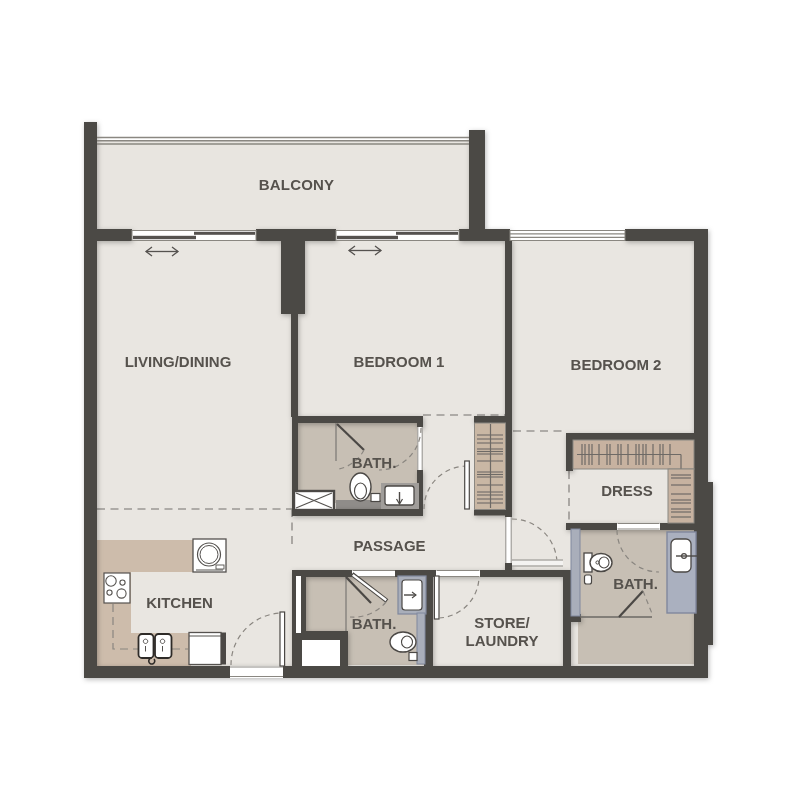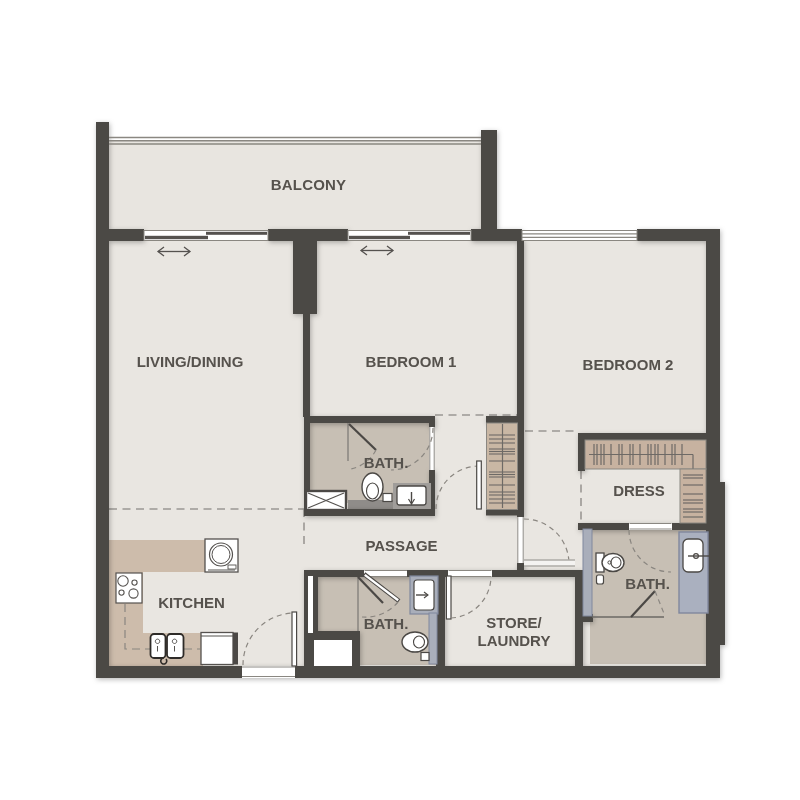--- a/index.html
+++ b/index.html
@@ -1,16 +1,16 @@
 <!DOCTYPE html>
 <html><head>
 <meta charset="utf-8">
 <style>
   html,body{margin:0;padding:0;background:#ffffff;}
-  .wrap{width:676px;height:800px;position:relative;background:#ffffff;margin-left:12px;}
+  .wrap{width:676px;height:800px;position:relative;background:#ffffff;}
   text{font-family:"Liberation Sans",sans-serif;font-weight:bold;fill:#56524d;}
 </style>
 </head>
 <body>
 <div class="wrap">
 <svg width="800" height="800" viewBox="0 0 800 800" xmlns="http://www.w3.org/2000/svg">
 <defs>
   <filter id="wsh" x="-10%" y="-10%" width="120%" height="120%">
     <feDropShadow dx="1" dy="1.5" stdDeviation="2.4" flood-color="#000000" flood-opacity="0.28"></feDropShadow>
   </filter>

